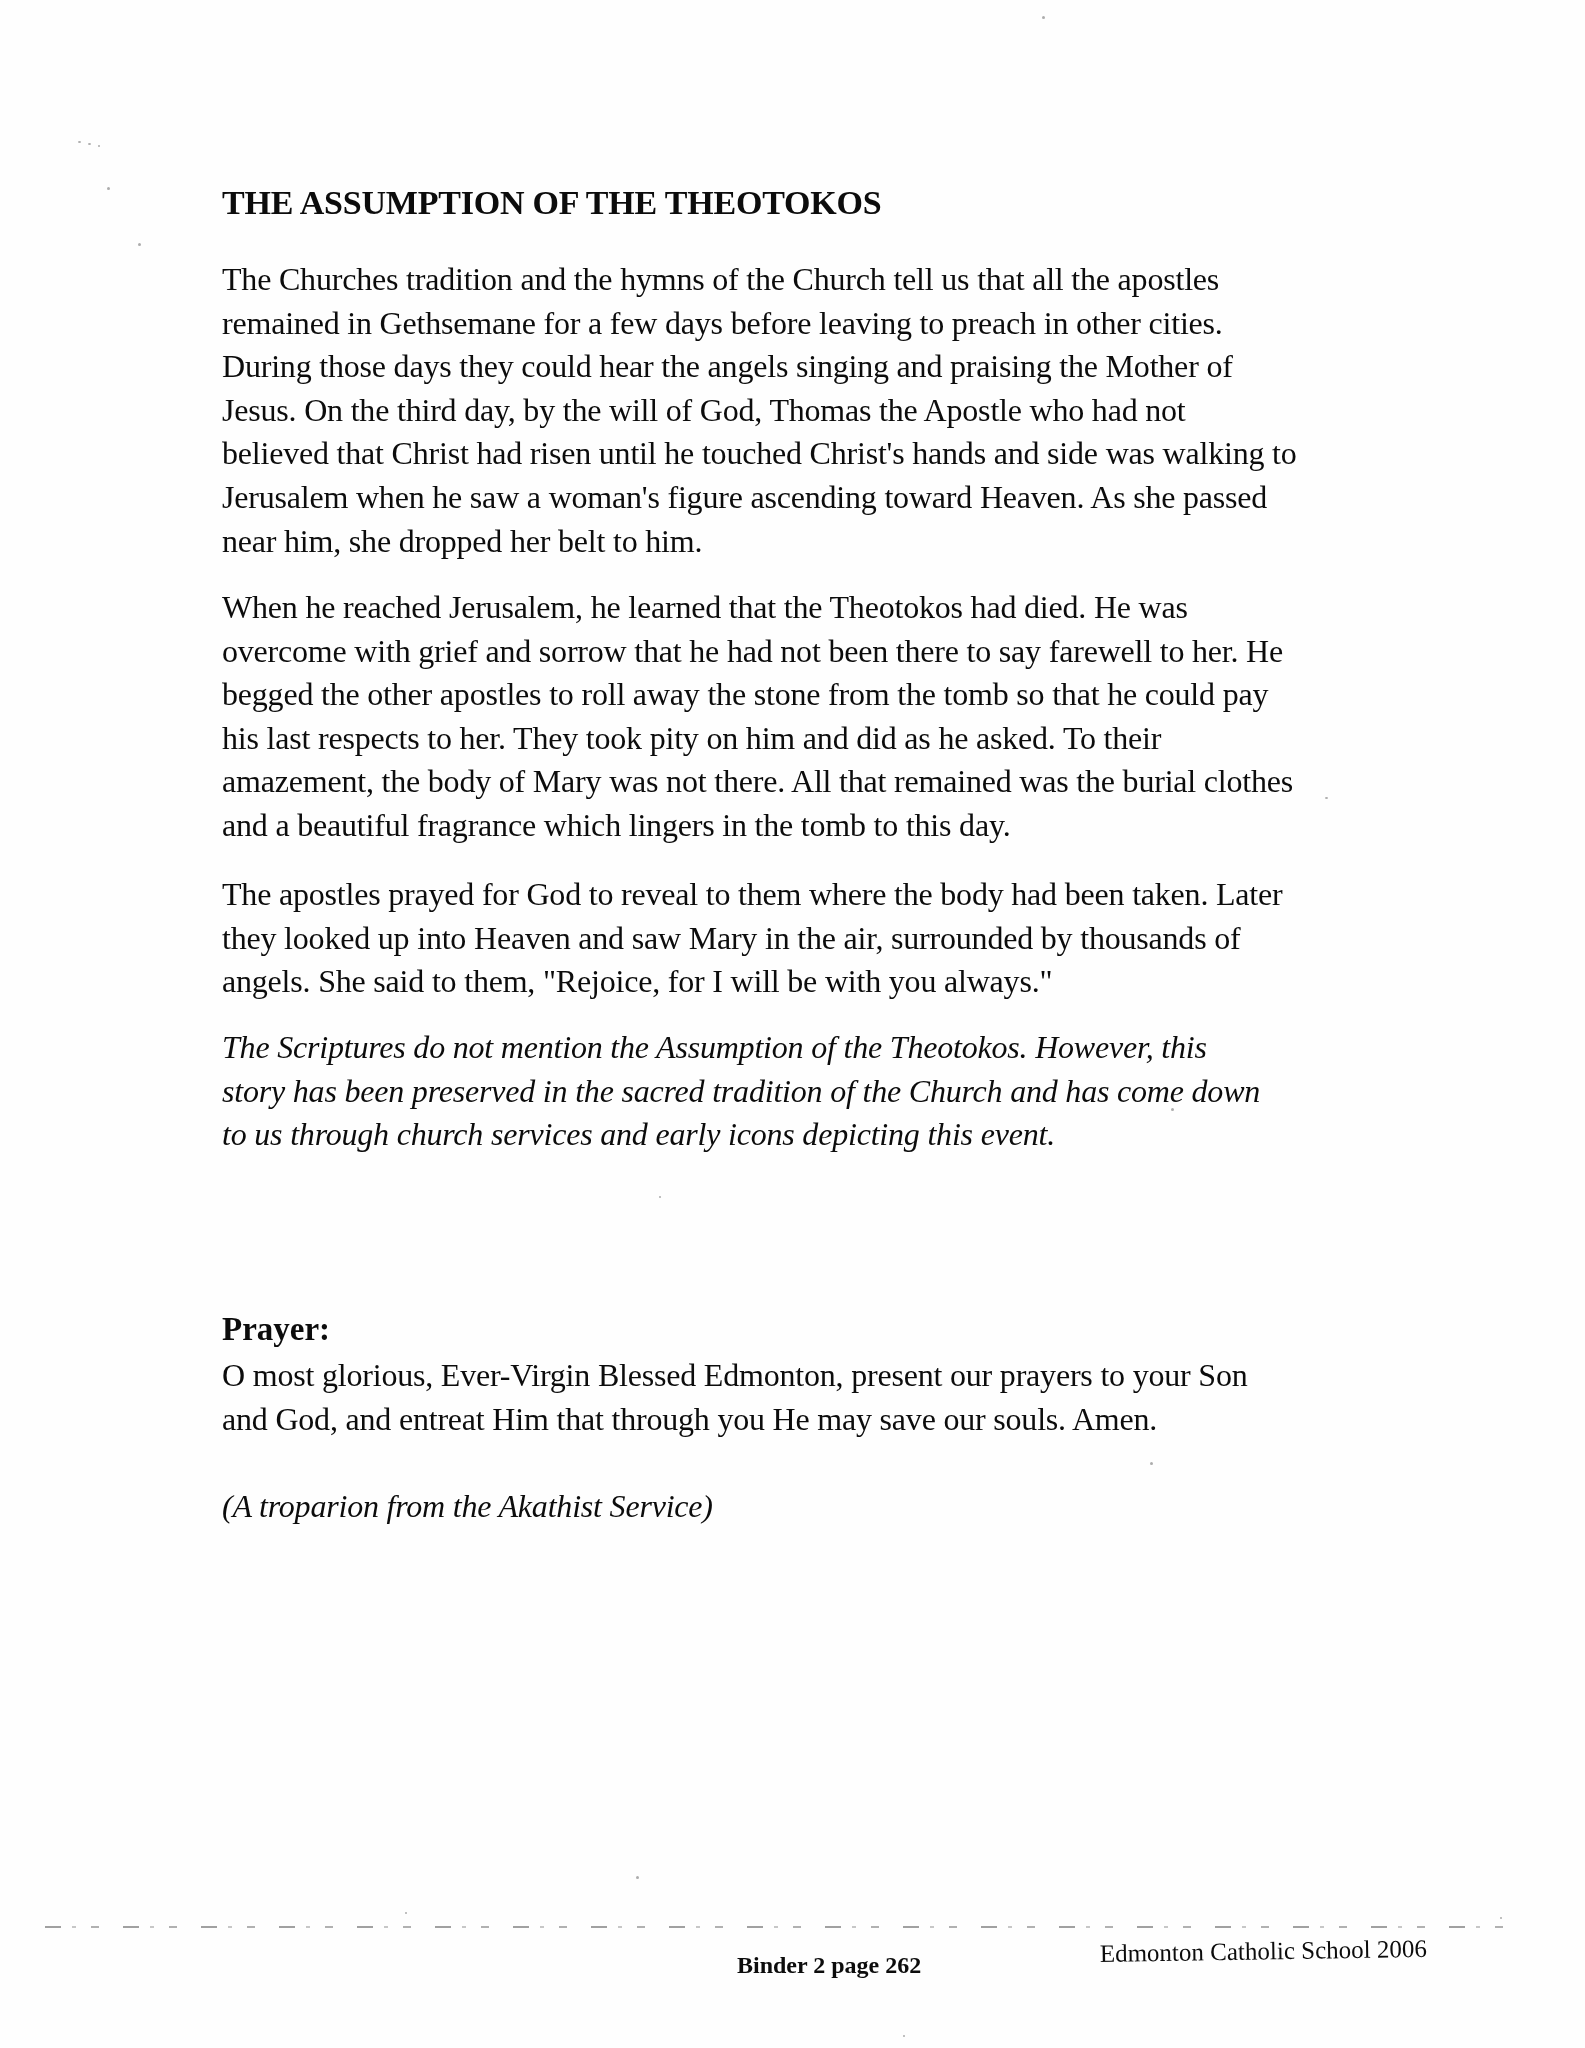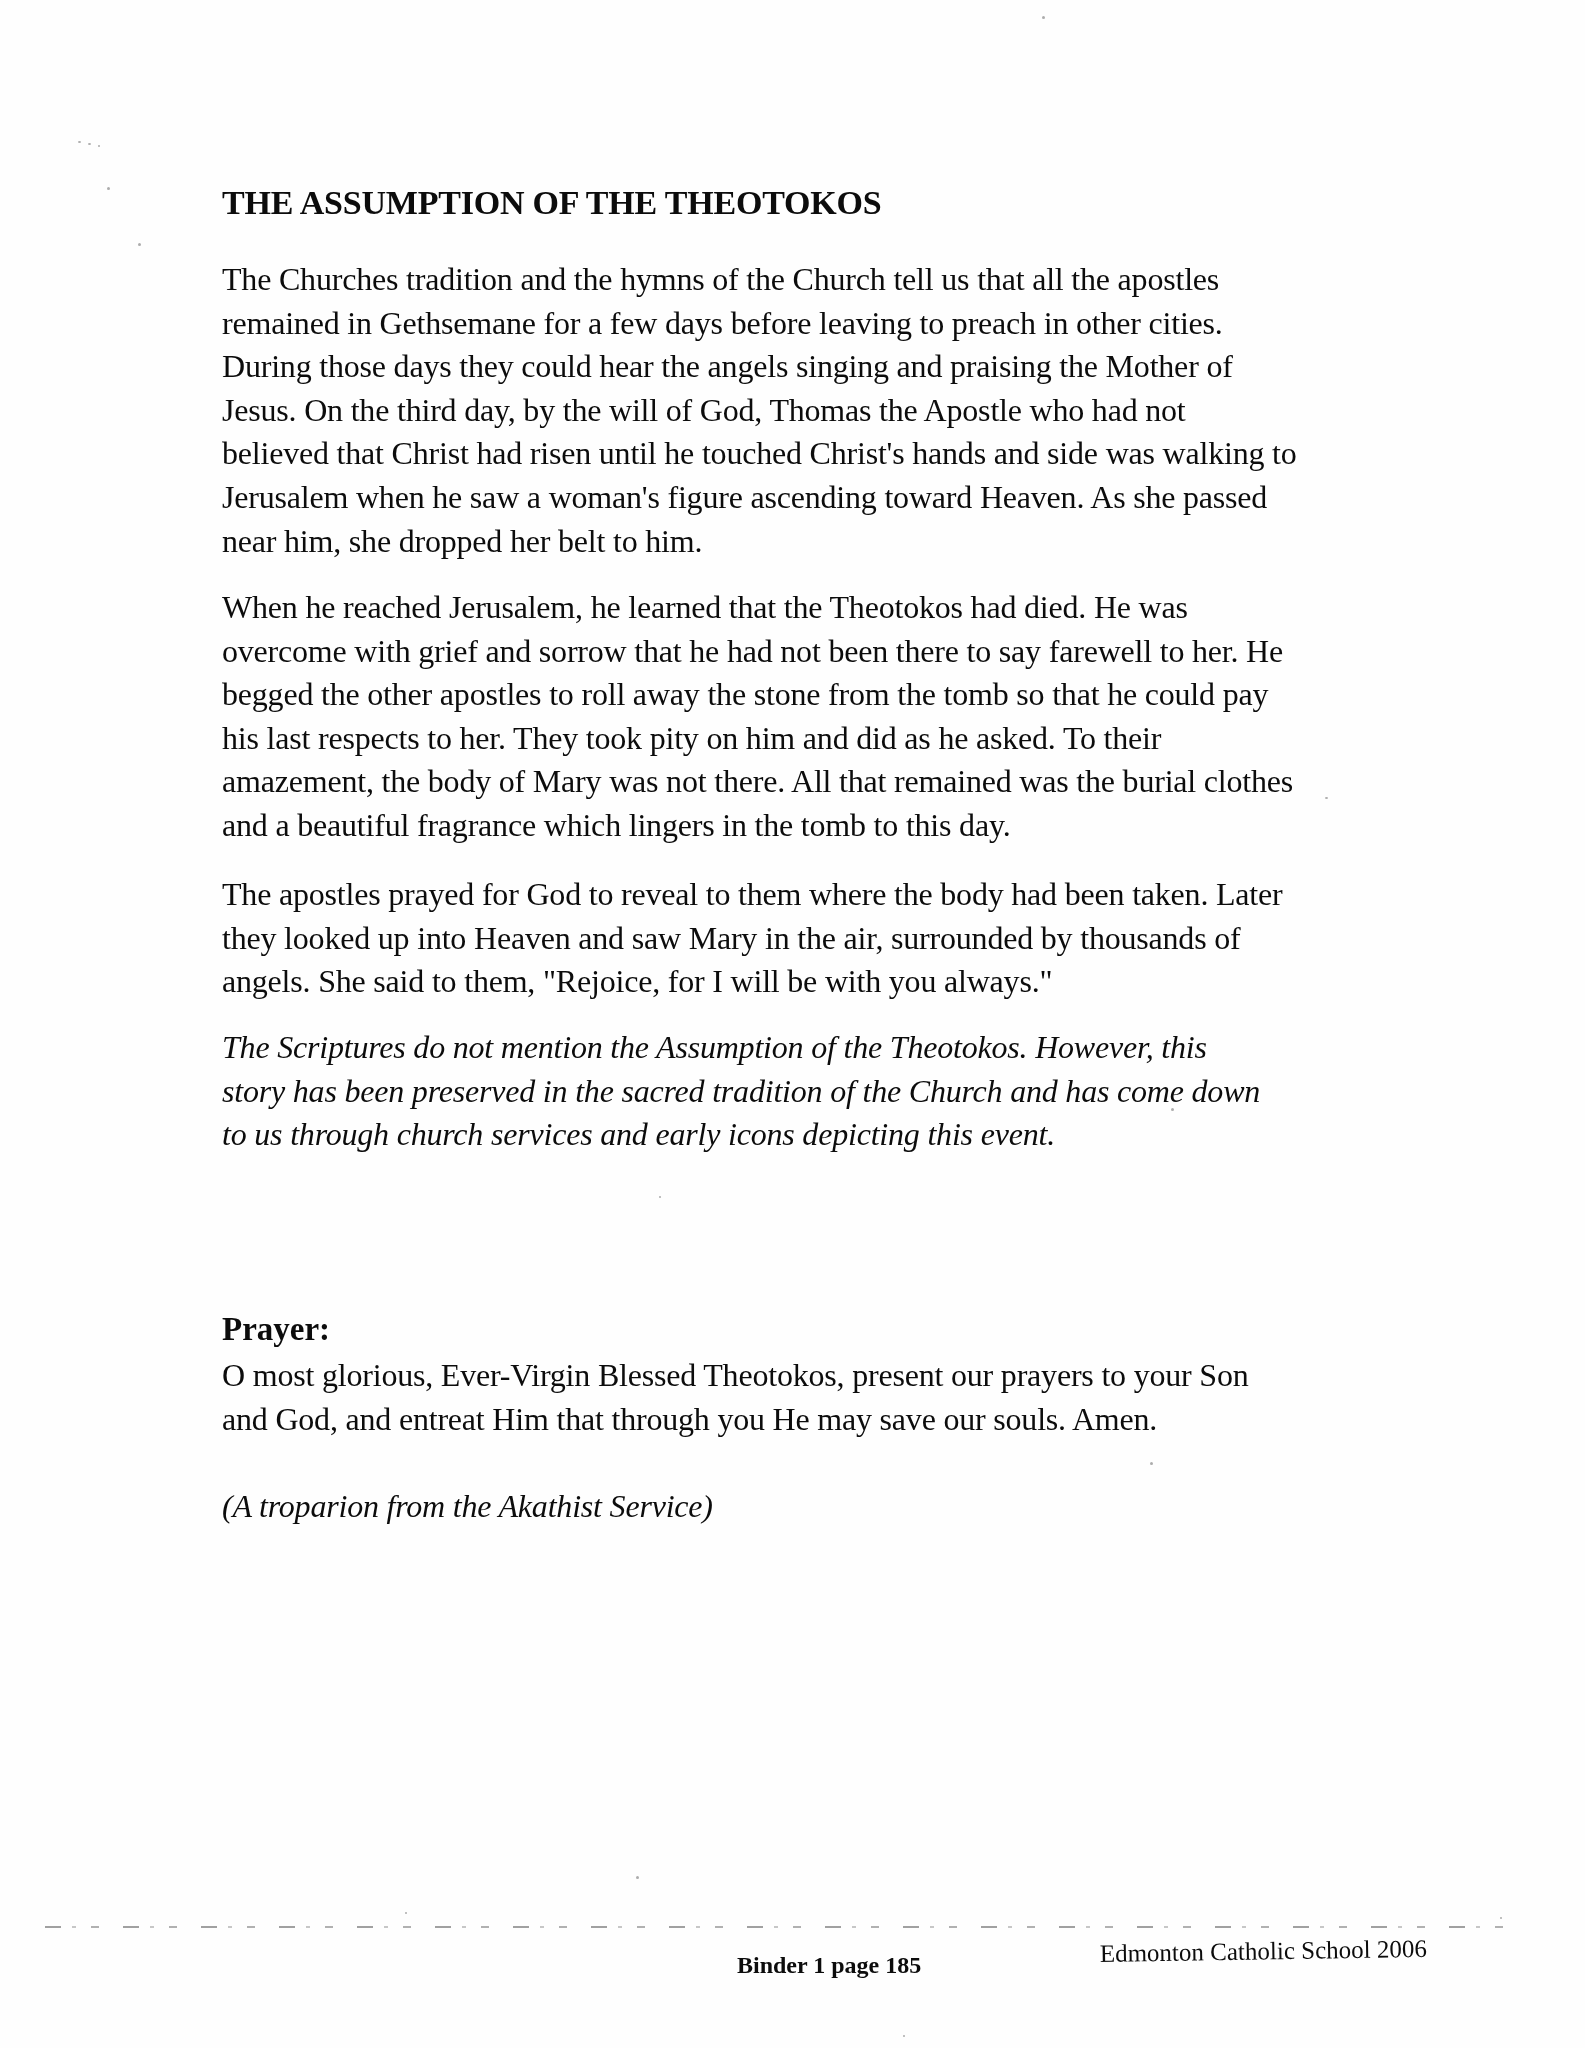--- a/index.html
+++ b/index.html
@@ -132,28 +132,28 @@
 they looked up into Heaven and saw Mary in the air, surrounded by thousands of
 angels. She said to them, "Rejoice, for I will be with you always."</p>
 
   <p class="body-text para-4">The Scriptures do not mention the Assumption of the Theotokos. However, this
 story has been preserved in the sacred tradition of the Church and has come down
 to us through church services and early icons depicting this event.</p>
 
 
   <h2 class="prayer-heading">Prayer:</h2>
 
-  <p class="body-text prayer-text">O most glorious, Ever-Virgin Blessed Theotokos, present our prayers to your Son
+  <p class="body-text prayer-text">O most glorious, Ever-Virgin Blessed Edmonton, present our prayers to your Son
 and God, and entreat Him that through you He may save our souls. Amen.</p>
 
   <p class="attribution">(A troparion from the Akathist Service)</p>
 
   <div class="footer-divider"></div>
 
-  <div class="footer-page-label">Binder 1 page 185</div>
+  <div class="footer-page-label">Binder 2 page 262</div>
 
   <div class="footer-source-label">Edmonton Catholic School 2006</div>
 
   <i class="speck" style="left:1042px;top:16px;width:3px;height:3px;"></i>
   <i class="speck" style="left:78px;top:141px;width:3px;height:2px;"></i>
   <i class="speck" style="left:88px;top:143px;width:3px;height:2px;"></i>
   <i class="speck" style="left:98px;top:145px;width:2px;height:2px;"></i>
   <i class="speck" style="left:107px;top:187px;width:3px;height:3px;"></i>
   <i class="speck" style="left:138px;top:243px;width:3px;height:3px;"></i>
   <i class="speck" style="left:1325px;top:797px;width:3px;height:2px;"></i>

